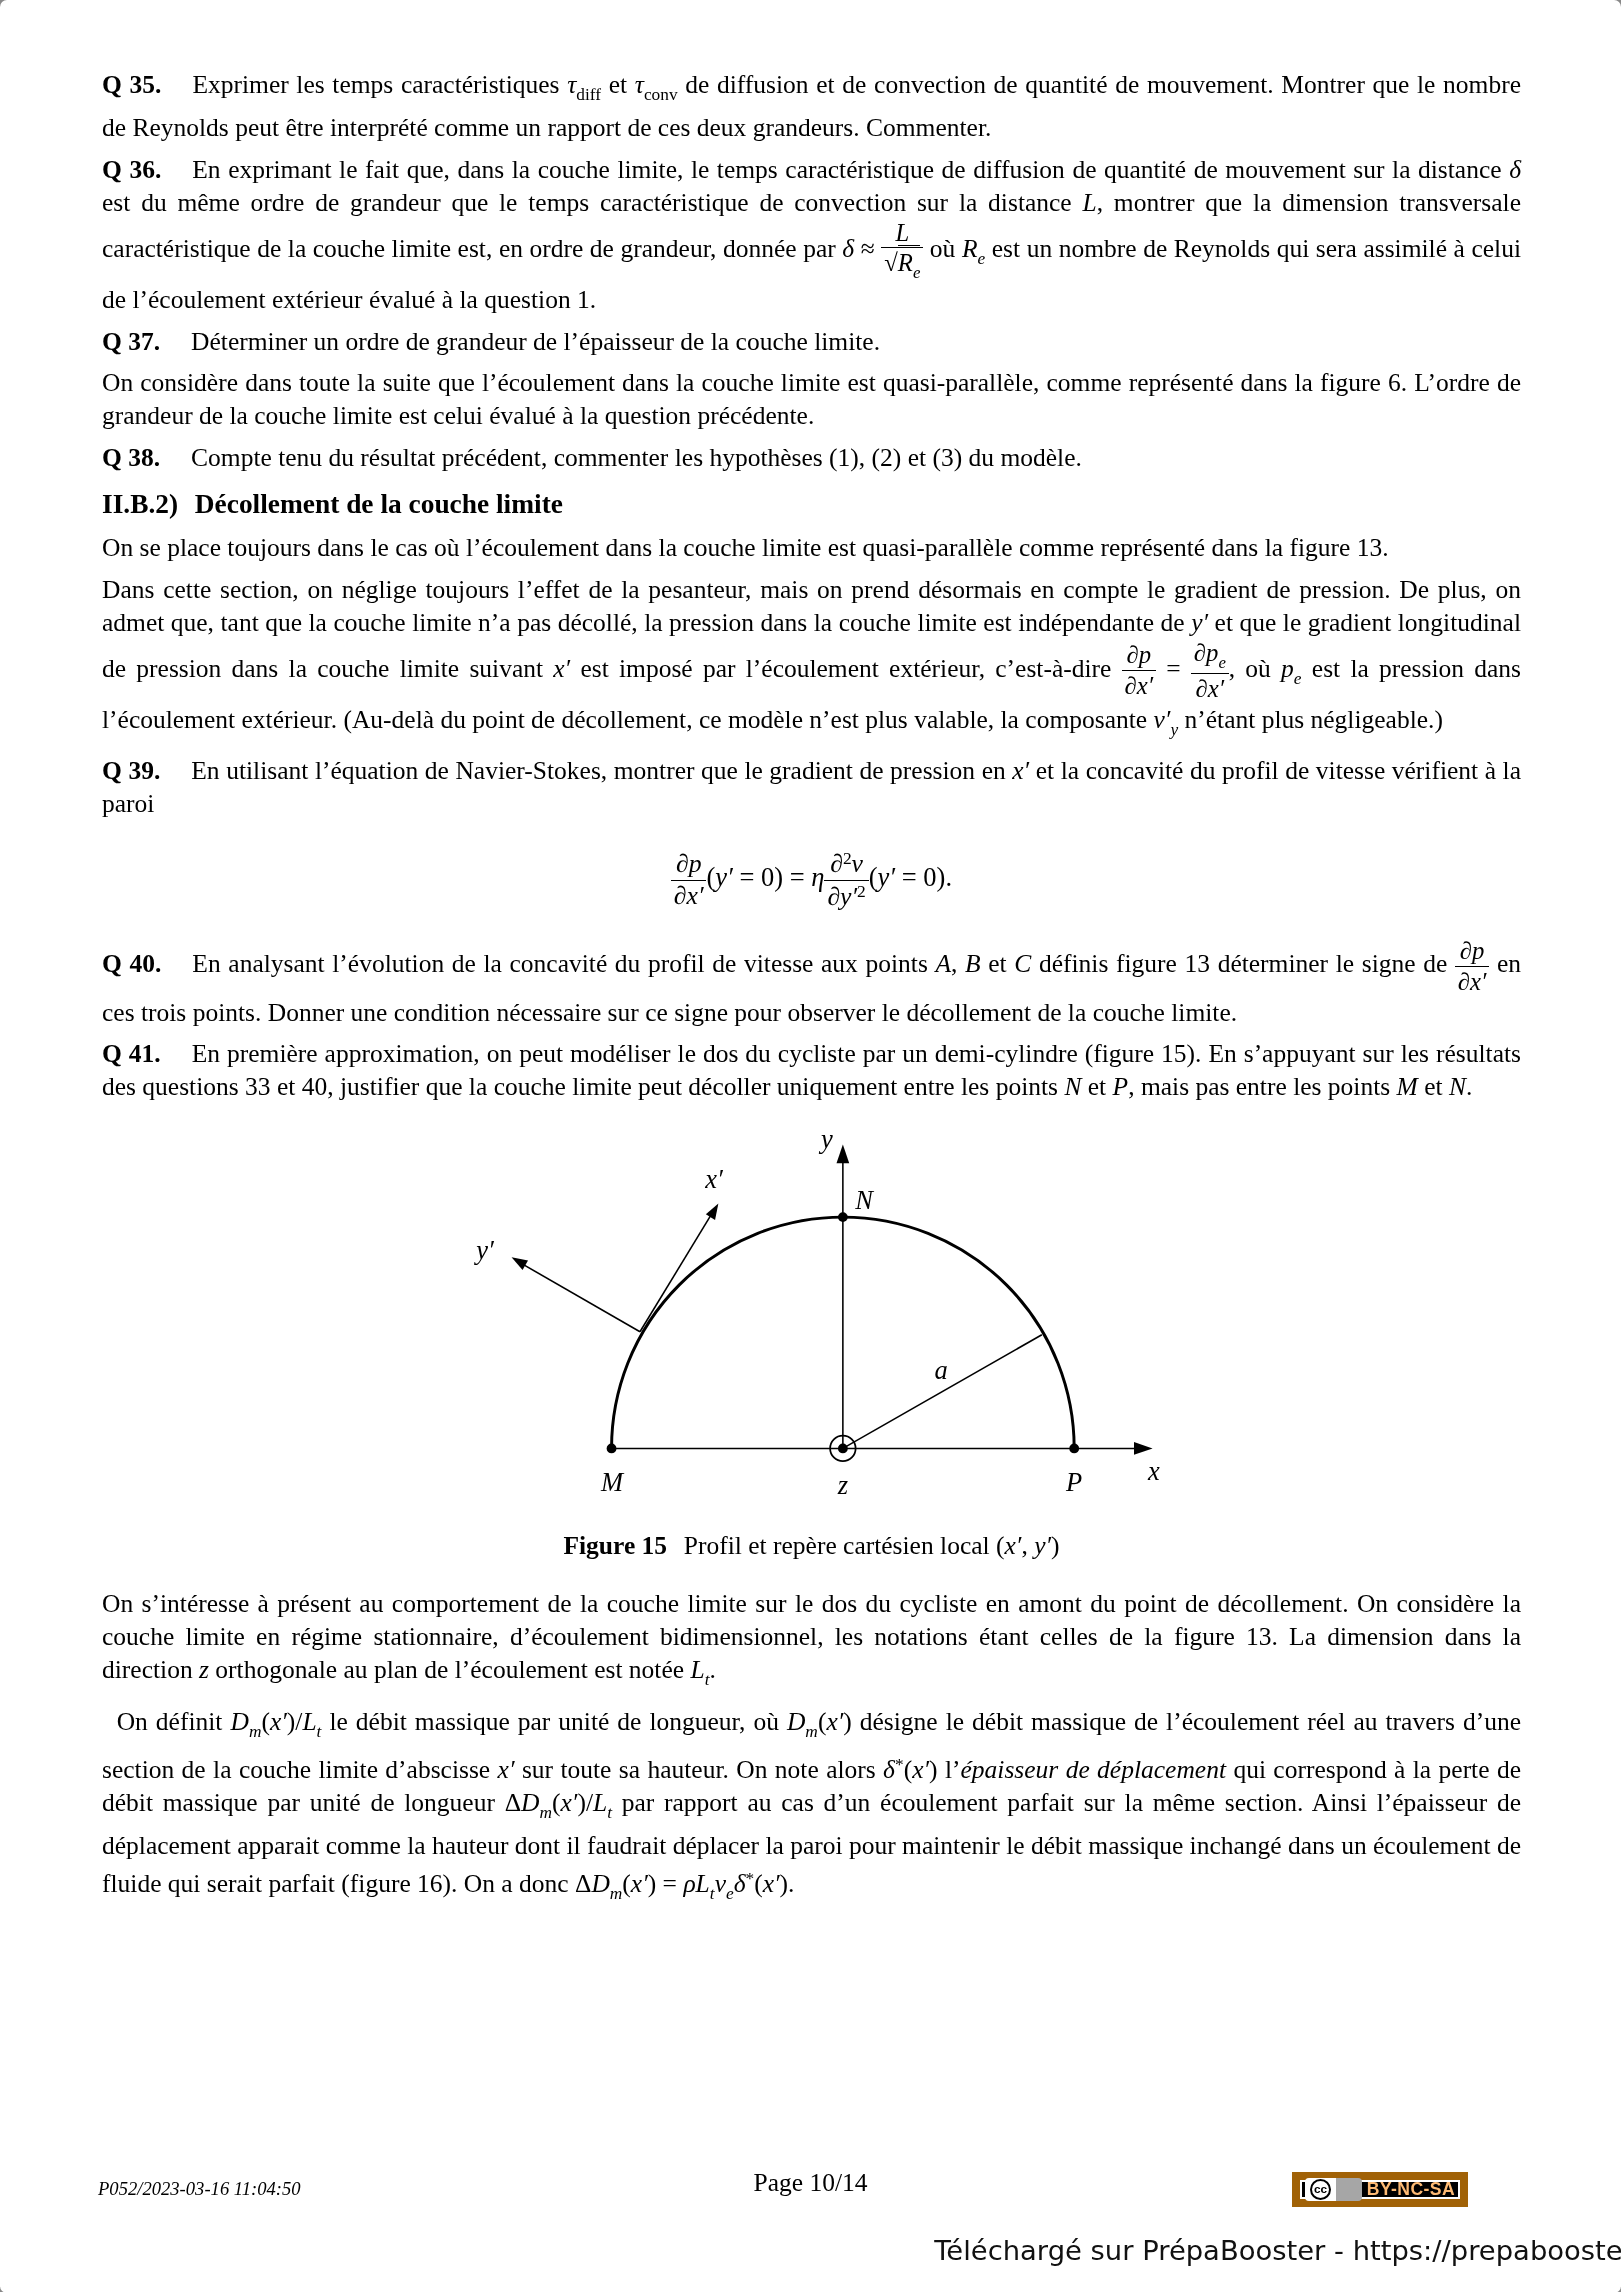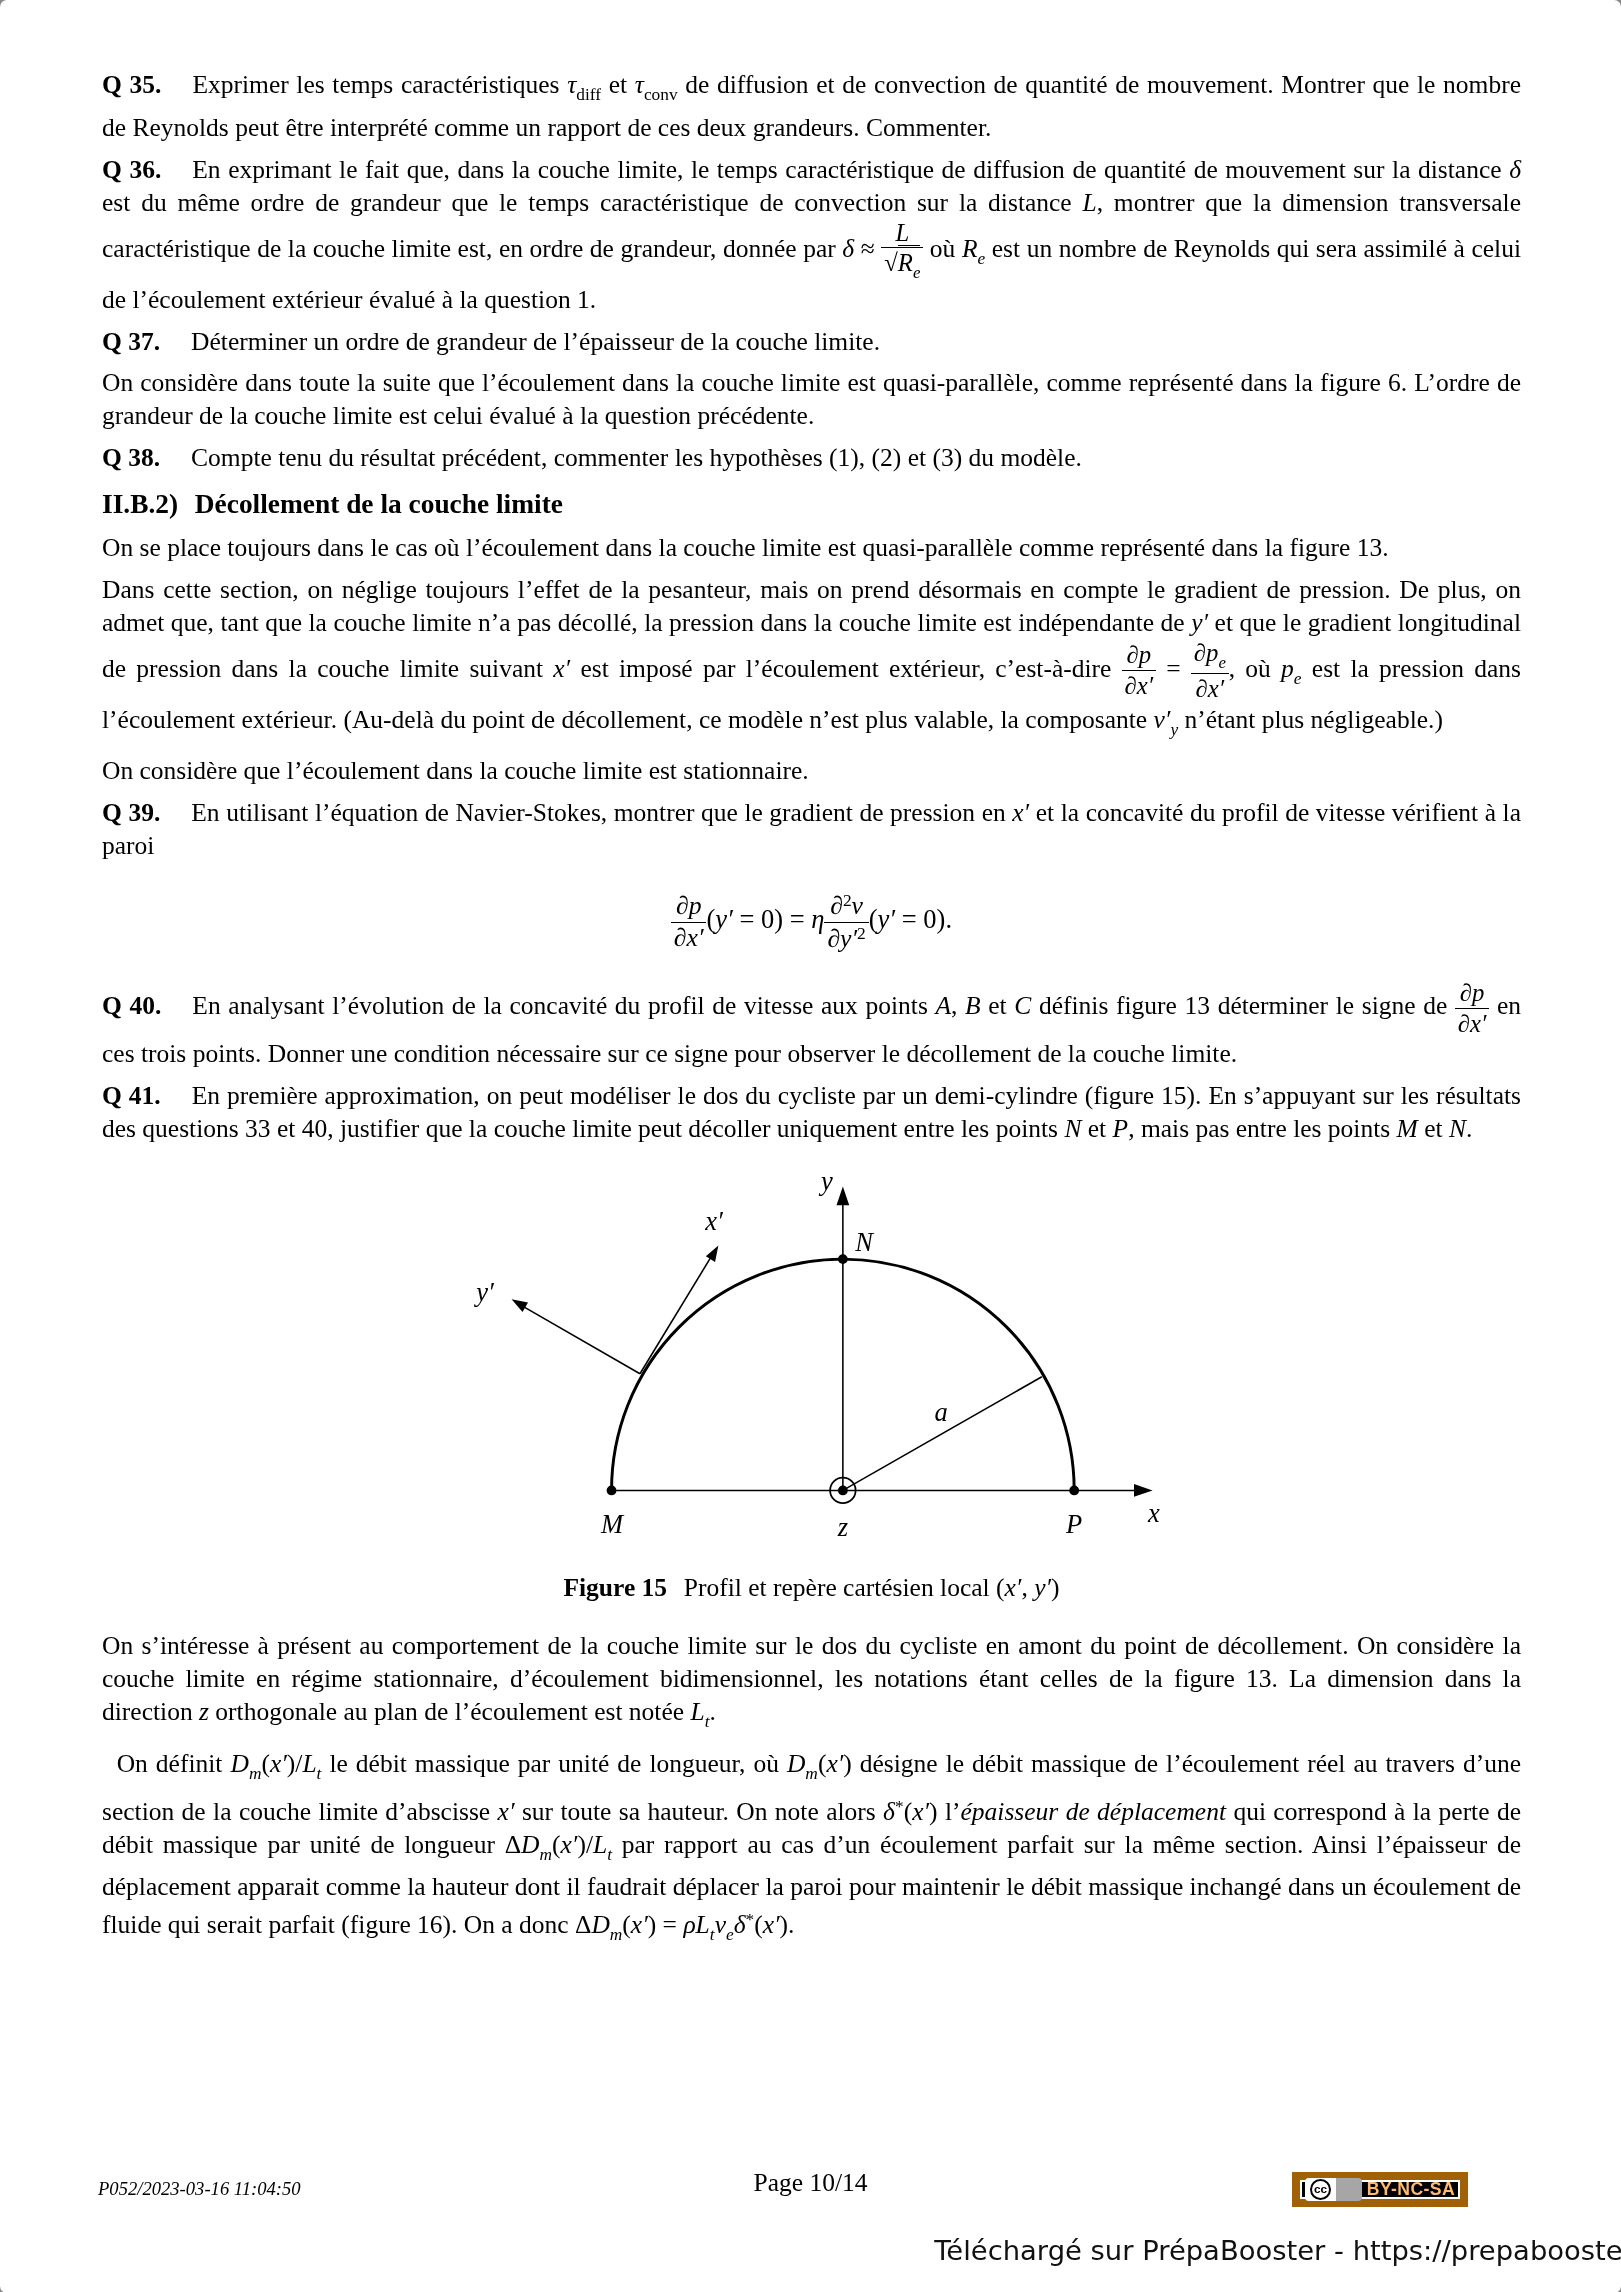--- a/index.html
+++ b/index.html
@@ -79,21 +79,20 @@
   <div id="content">
     <div id="blocks1">
         <div class="blk q"><span class="b">Q 35.</span><span class="gap"></span>Exprimer les temps caractéristiques <span class="i">τ</span><span class="subr">diff</span> et <span class="i">τ</span><span class="subr">conv</span> de diffusion et de convection de quantité de mouvement. Montrer que le nombre de Reynolds peut être interprété comme un rapport de ces deux grandeurs. Commenter.</div>
         <div class="blk q"><span class="b">Q 36.</span><span class="gap"></span>En exprimant le fait que, dans la couche limite, le temps caractéristique de diffusion de quantité de mouvement sur la distance <span class="i">δ</span> est du même ordre de grandeur que le temps caractéristique de convection sur la distance <span class="i">L</span>, montrer que la dimension transversale caractéristique de la couche limite est, en ordre de grandeur, donnée par <span class="i">δ</span> ≈ <span class="frac"><span class="fn"><span class="i">L</span></span><span class="fd">√<span class="ov"><span class="i">R</span><span class="sub">e</span></span></span></span> où <span class="i">R</span><span class="sub">e</span> est un nombre de Reynolds qui sera assimilé à celui de l’écoulement extérieur évalué à la question 1.</div>
         <div class="blk q"><span class="b">Q 37.</span><span class="gap"></span>Déterminer un ordre de grandeur de l’épaisseur de la couche limite.</div>
         <div class="blk p">On considère dans toute la suite que l’écoulement dans la couche limite est quasi-parallèle, comme représenté dans la figure 6. L’ordre de grandeur de la couche limite est celui évalué à la question précédente.</div>
         <div class="blk q"><span class="b">Q 38.</span><span class="gap"></span>Compte tenu du résultat précédent, commenter les hypothèses (1), (2) et (3) du modèle.</div>
         <div class="blk h"><span class="b">II.B.2)</span><span class="hgap"></span><span class="b">Décollement de la couche limite</span></div>
         <div class="blk p">On se place toujours dans le cas où l’écoulement dans la couche limite est quasi-parallèle comme représenté dans la figure 13.</div>
         <div class="blk p">Dans cette section, on néglige toujours l’effet de la pesanteur, mais on prend désormais en compte le gradient de pression. De plus, on admet que, tant que la couche limite n’a pas décollé, la pression dans la couche limite est indépendante de <span class="i">y′</span> et que le gradient longitudinal de pression dans la couche limite suivant <span class="i">x′</span> est imposé par l’écoulement extérieur, c’est-à-dire <span class="frac"><span class="fn"><span class="i">∂p</span></span><span class="fd"><span class="i">∂x′</span></span></span> = <span class="frac"><span class="fn"><span class="i">∂p</span><span class="sub">e</span></span><span class="fd"><span class="i">∂x′</span></span></span>, où <span class="i">p</span><span class="sub">e</span> est la pression dans l’écoulement extérieur. (Au-delà du point de décollement, ce modèle n’est plus valable, la composante <span class="i">v′</span><span class="sub">y</span> n’étant plus négligeable.)</div>
-        <div class="blk p">On considère que l’écoulement dans la couche limite est stationnaire.</div>
         <div class="blk q"><span class="b">Q 39.</span><span class="gap"></span>En utilisant l’équation de Navier-Stokes, montrer que le gradient de pression en <span class="i">x′</span> et la concavité du profil de vitesse vérifient à la paroi</div>
         <div class="blk eq"><span class="frac"><span class="fn"><span class="i">∂p</span></span><span class="fd"><span class="i">∂x′</span></span></span>(<span class="i">y′</span> = 0) = <span class="i">η</span><span class="frac"><span class="fn"><span class="i">∂</span><span class="sup">2</span><span class="i">v</span></span><span class="fd"><span class="i">∂y′</span><span class="sup">2</span></span></span>(<span class="i">y′</span> = 0).</div>
         <div class="blk q"><span class="b">Q 40.</span><span class="gap"></span>En analysant l’évolution de la concavité du profil de vitesse aux points <span class="i">A</span>, <span class="i">B</span> et <span class="i">C</span> définis figure 13 déterminer le signe de <span class="frac"><span class="fn"><span class="i">∂p</span></span><span class="fd"><span class="i">∂x′</span></span></span> en ces trois points. Donner une condition nécessaire sur ce signe pour observer le décollement de la couche limite.</div>
         <div class="blk q"><span class="b">Q 41.</span><span class="gap"></span>En première approximation, on peut modéliser le dos du cycliste par un demi-cylindre (figure 15). En s’appuyant sur les résultats des questions 33 et 40, justifier que la couche limite peut décoller uniquement entre les points <span class="i">N</span> et <span class="i">P</span>, mais pas entre les points <span class="i">M</span> et <span class="i">N</span>.</div>
       </div>
 
     <div id="figwrap">
       <svg width="745" height="396" viewBox="0 0 760 404">
 
         <path d="M 176 332 A 236 236 0 0 1 648 332" fill="none" stroke="#000" stroke-width="3"></path>

